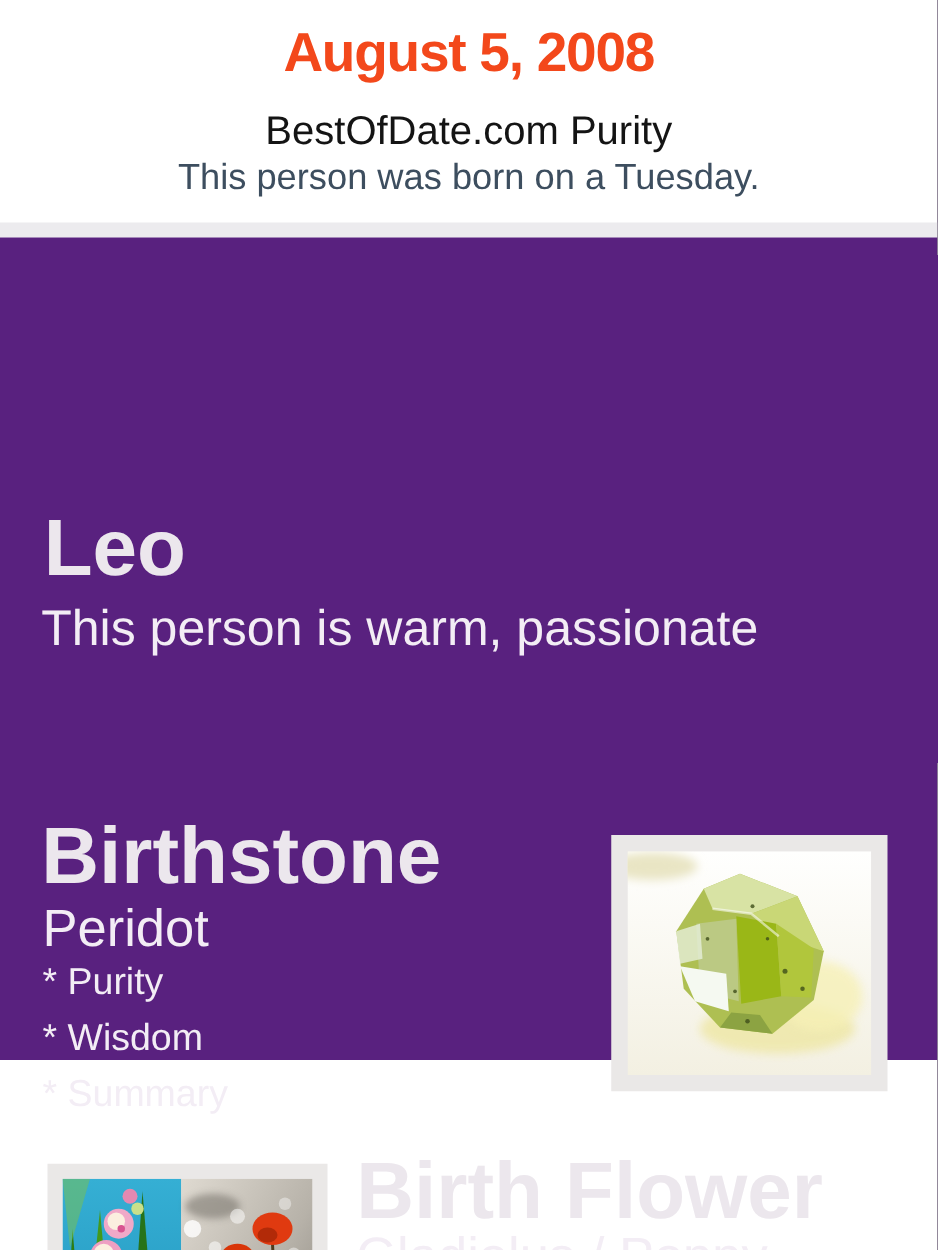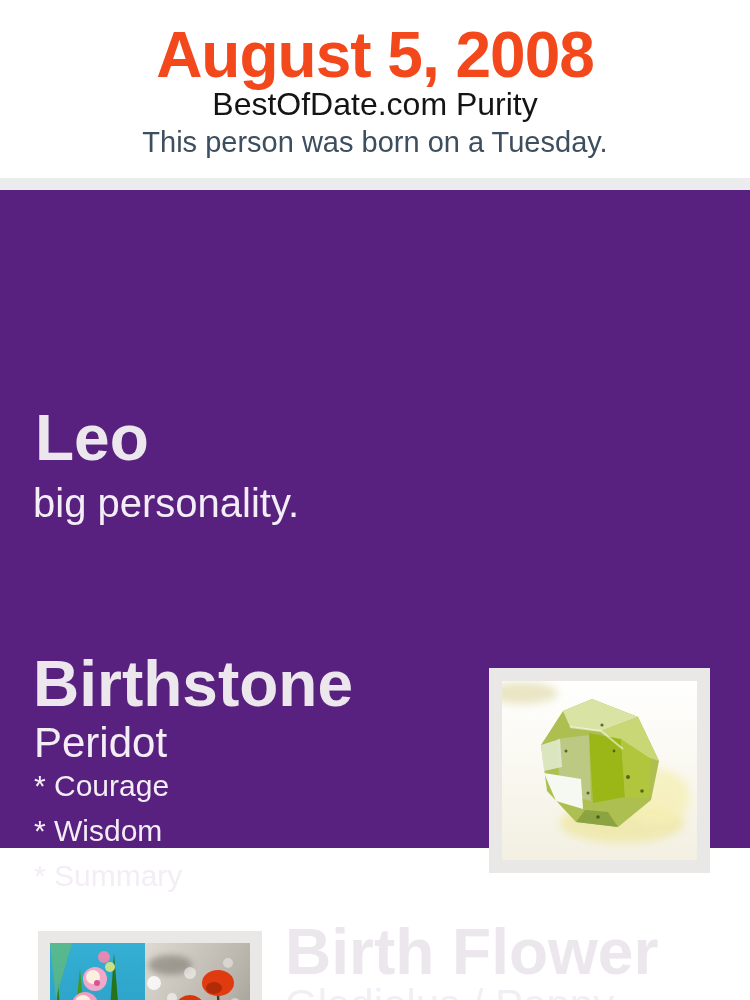--- a/index.html
+++ b/index.html
@@ -11,21 +11,21 @@
     background: #FFFFFF;
     overflow: hidden;
     font-family: "Liberation Sans", sans-serif;
   }
   .abs { position: absolute; }
   .center { left: 0; right: 0; text-align: center; }
 
   
   #date-title {
     top: 18px; margin: 0;
-    font-size: 64px; font-weight: 700; letter-spacing: -1px;
+    font-size: 44px; font-weight: 700; letter-spacing: -1px;
     color: var(--accent-orange, #F3481B);
   }
   #site-summary {
     top: 86px;
     font-size: 32px; font-weight: 400;
     color: var(--headline-black, #141414);
   }
   #born-weekday-text {
     top: 126px;
     font-size: 29px;
@@ -92,29 +92,29 @@
     <div id="born-weekday-text" class="abs center">This person was born on a Tuesday.</div>
   </header>
 
   <div id="section-divider" class="abs"></div>
 
   <main id="summary-panel" class="abs">
 
     <section>
       <h2 id="zodiac-sign-title" class="abs h-big">Leo</h2>
       <p id="zodiac-description" class="abs body-text">
-        <span>big personality.</span>
+        <span>This person is warm, passionate</span>
       </p>
     </section>
 
     <section>
       <h2 id="birthstone-title" class="abs h-big">Birthstone</h2>
       <div id="birthstone-name" class="abs sub-name">Peridot</div>
       <ul id="birthstone-traits" class="abs traits">
-        <li>* Courage</li>
+        <li>* Purity</li>
         <li>* Wisdom</li>
         <li>* Summary</li>
       </ul>
 
       <figure id="birthstone-photo" class="abs photo">
         <svg viewBox="0 0 195 179" xmlns="http://www.w3.org/2000/svg">
           <defs>
             <linearGradient id="pbg" x1="0" y1="0" x2="0" y2="1">
               <stop offset="0" stop-color="#FFFFFE"></stop>
               <stop offset="1" stop-color="#F3F0E2"></stop>

